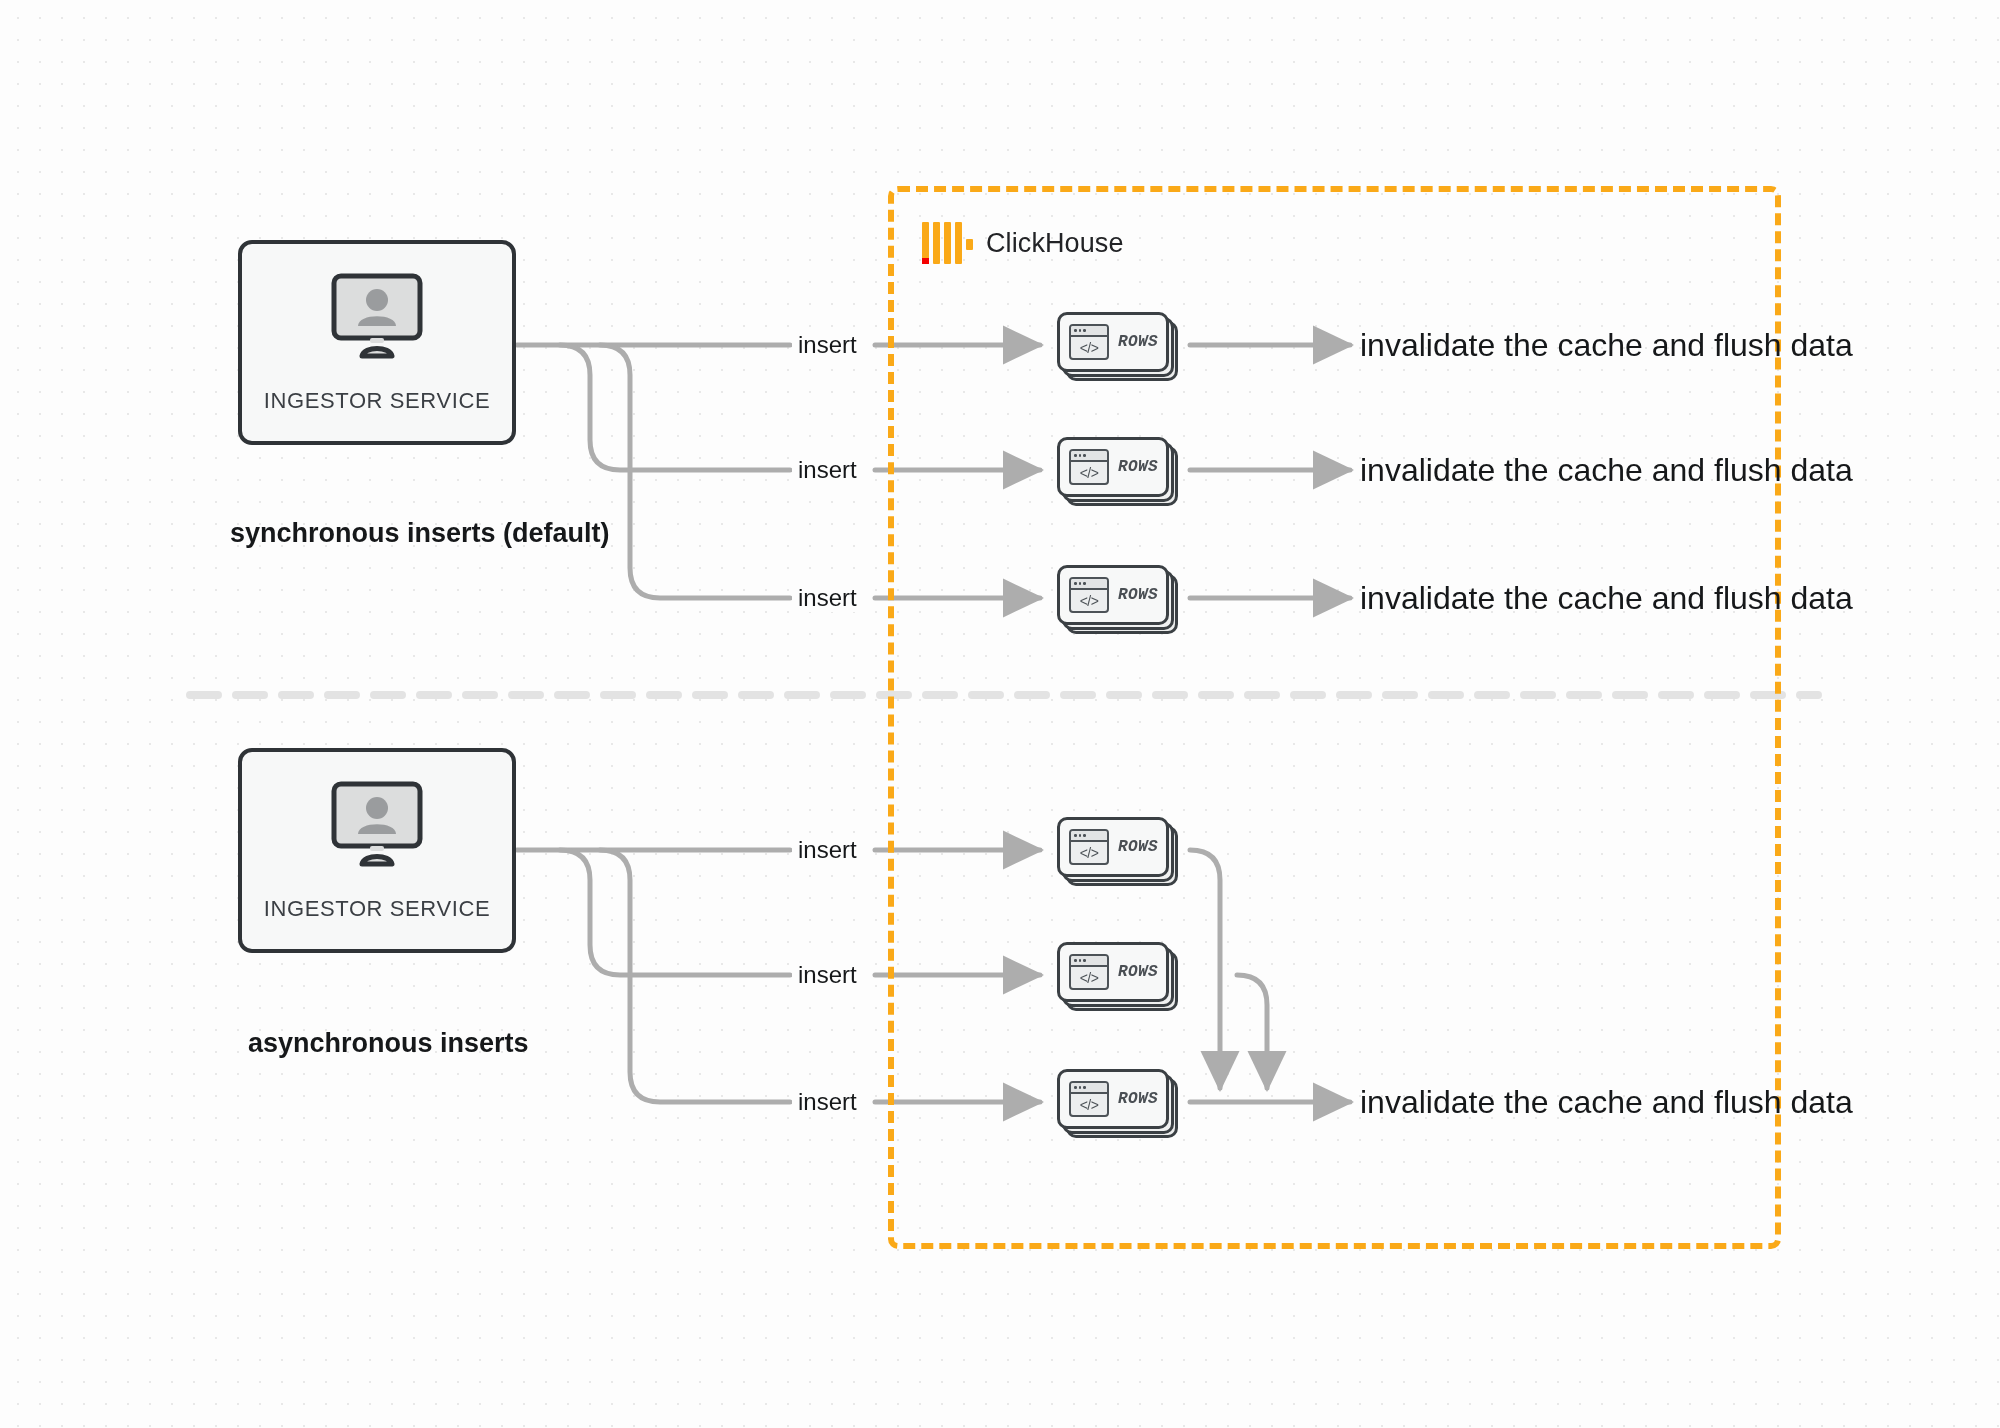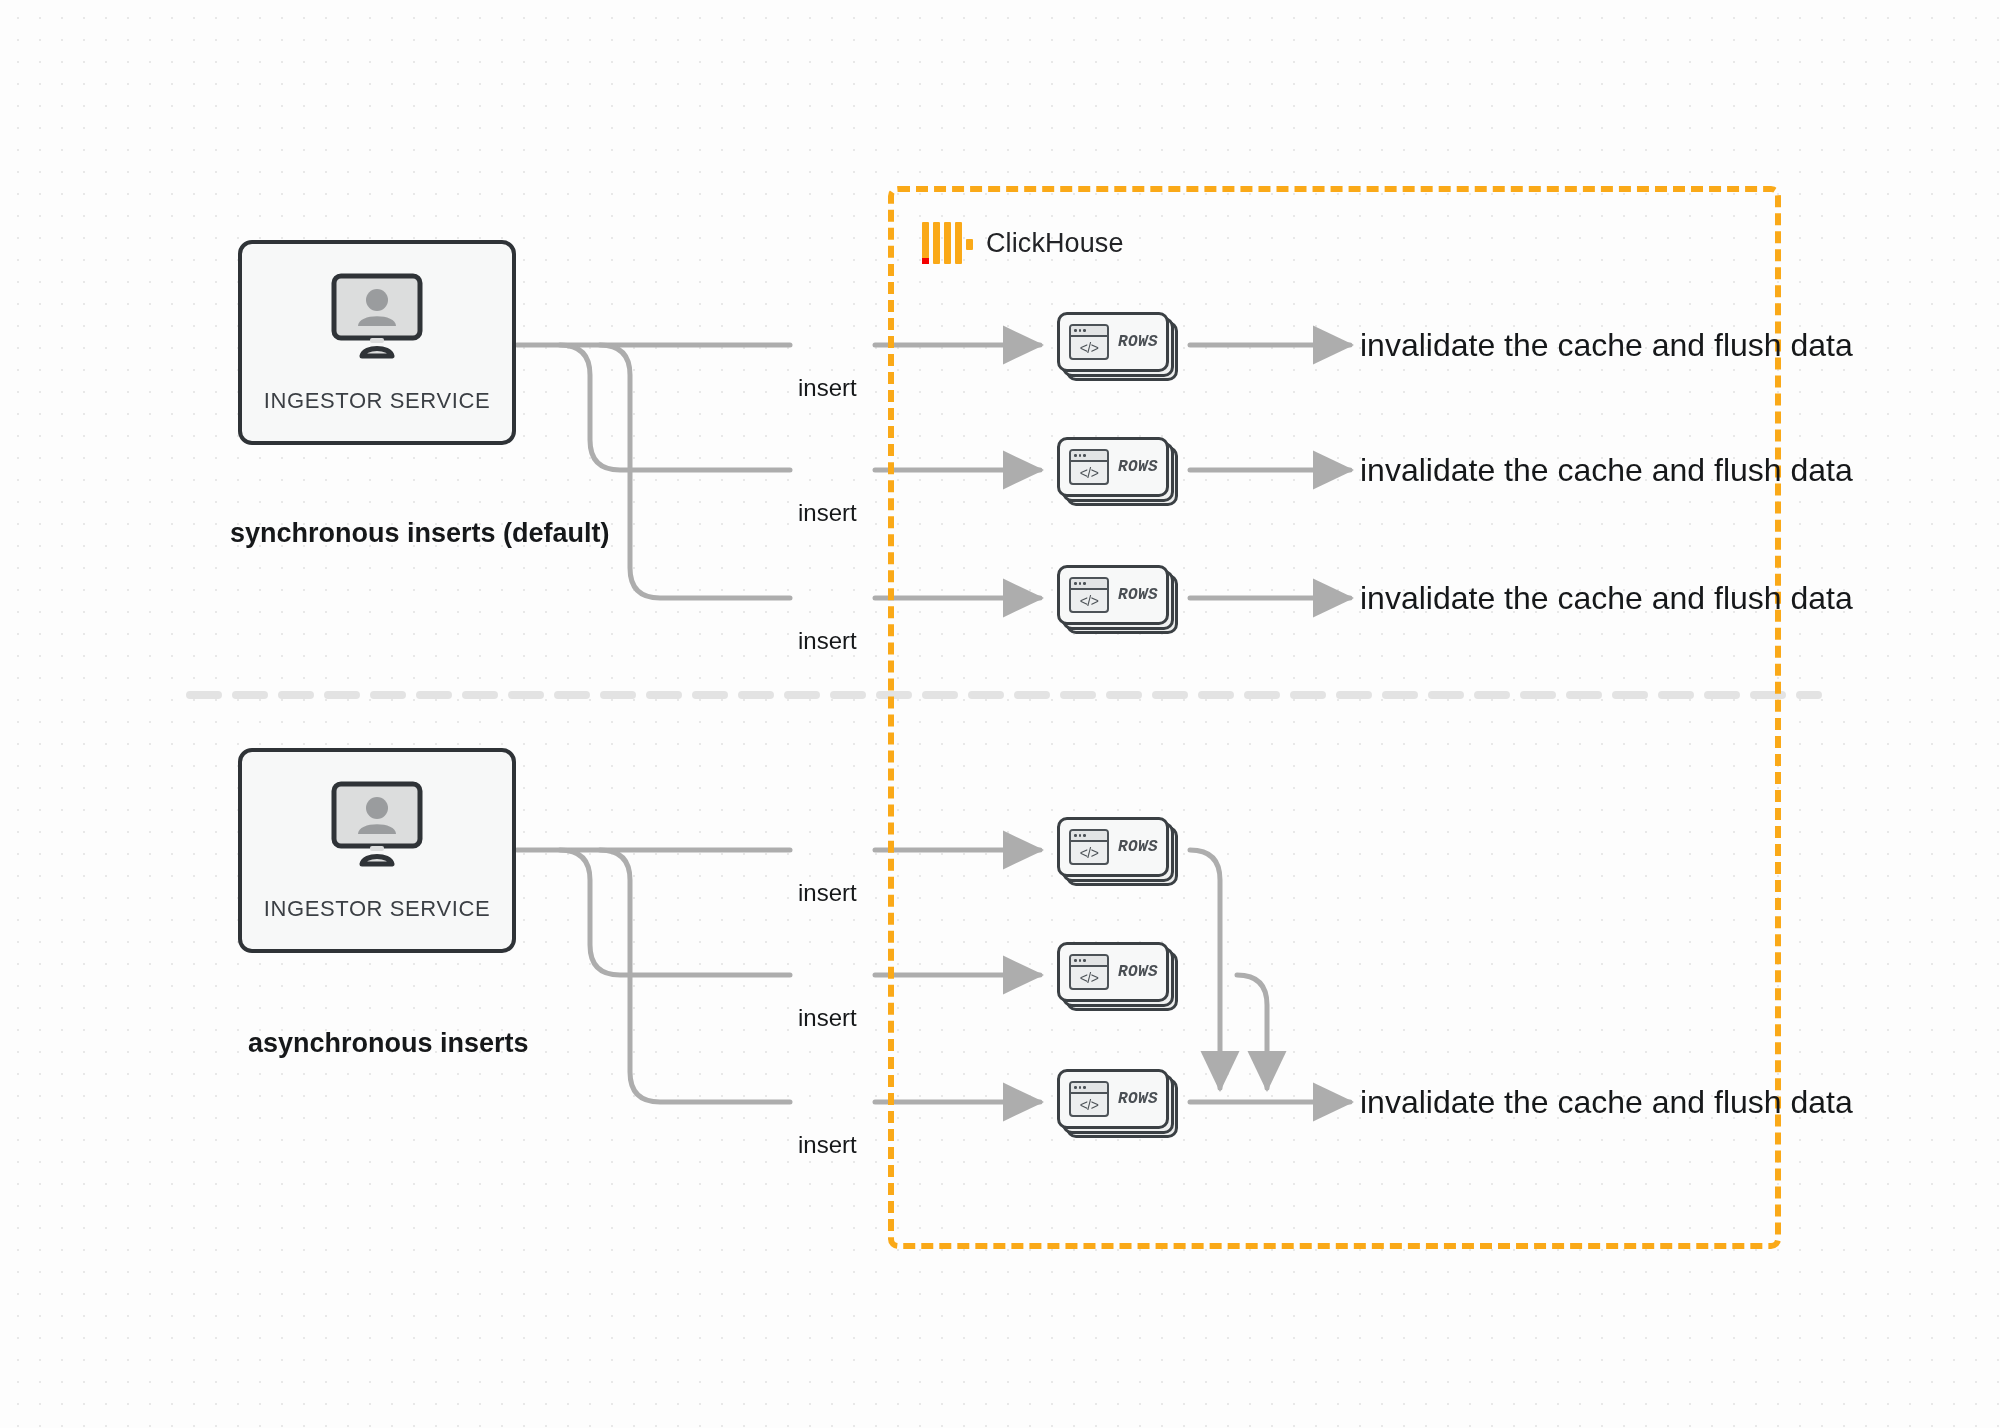--- a/index.html
+++ b/index.html
@@ -178,21 +178,20 @@
   }
   
   .edge-label {
     position: absolute;
     font-size: 24px;
     color: #16181a;
     white-space: nowrap;
     background: #fdfdfd;
     padding: 0 6px;
     line-height: 28px;
-    margin-top: 43px;
   }
   .out-label {
     position: absolute;
     font-size: 32px;
     color: #16181a;
     white-space: nowrap;
     line-height: 28px;
   }
 </style>
 </head>

